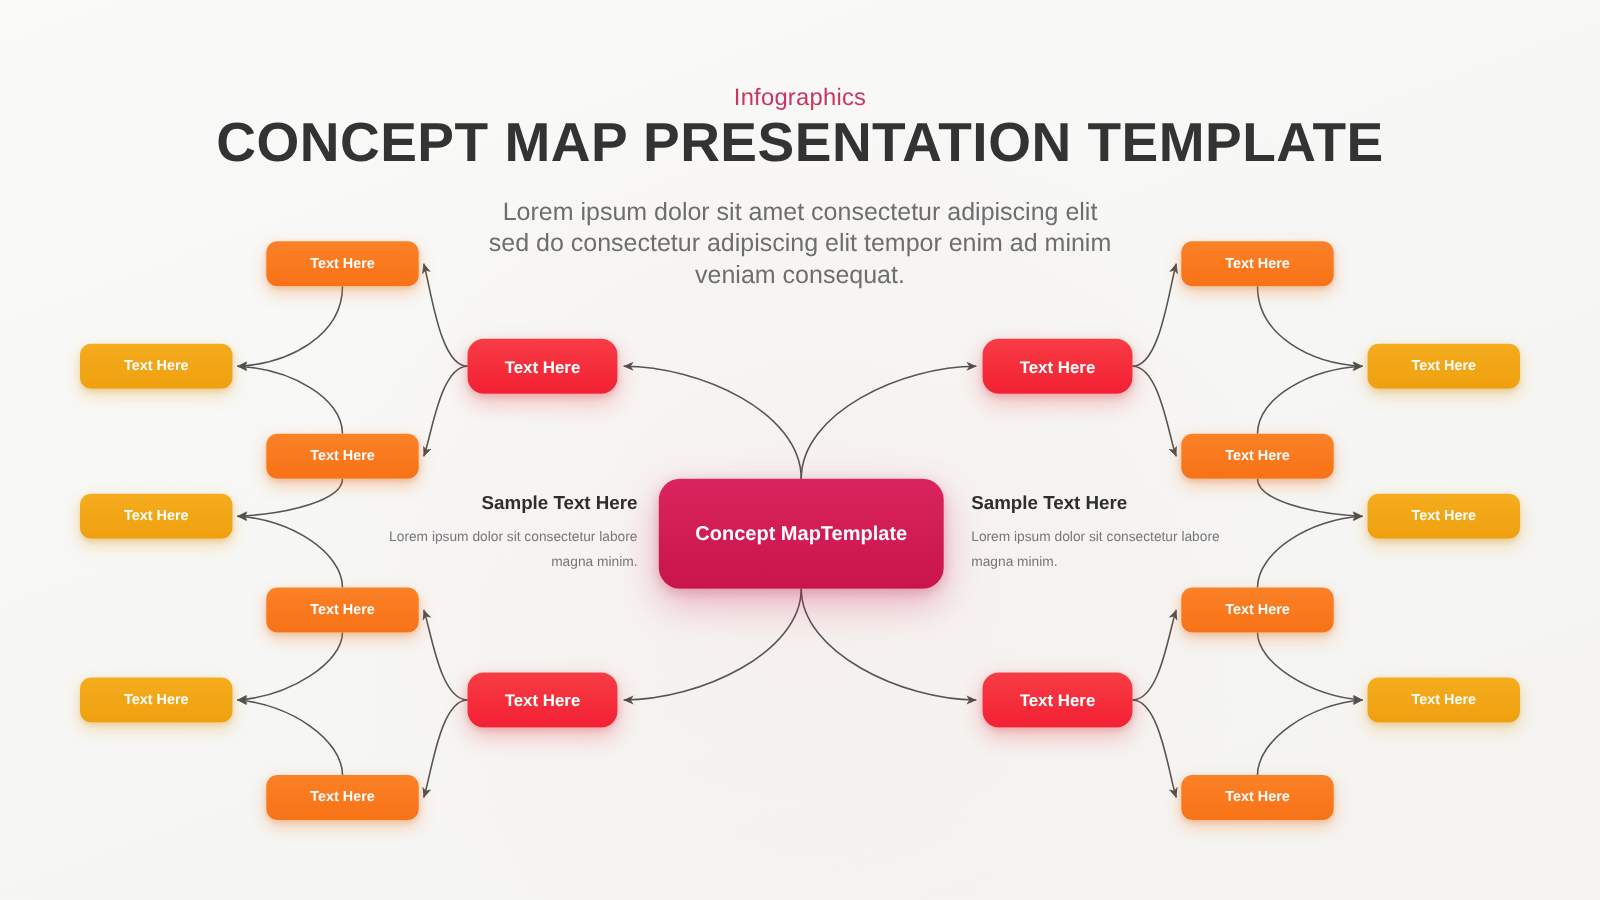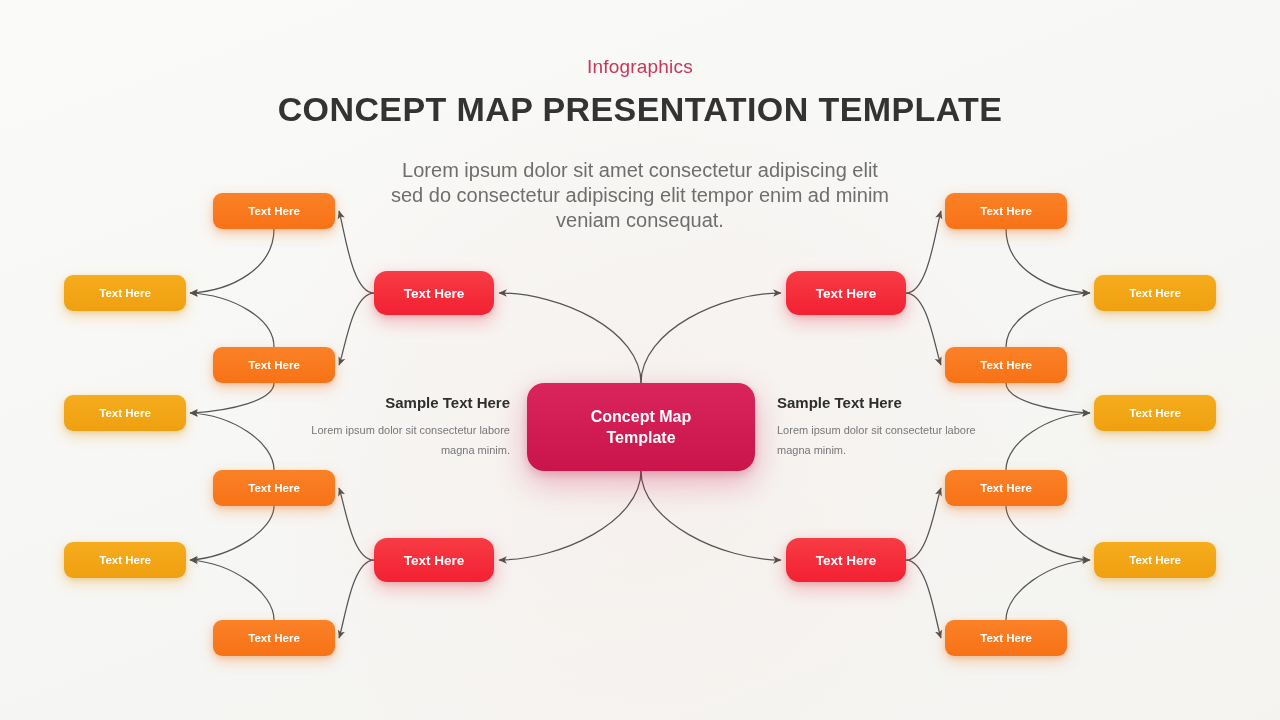--- a/index.html
+++ b/index.html
@@ -13,31 +13,31 @@
   #stage{
     position:absolute;inset:0;
     width:1280px;height:720px;
     background:
       radial-gradient(circle at 50% 62%, rgba(244,200,190,0.13) 0%, rgba(247,247,245,0) 48%),
       linear-gradient(160deg,#fafaf8 0%,#f6f6f4 55%,#f4f3f0 100%);
   }
 
   
   .kicker{
-    position:absolute;left:0;right:0;top:56px;
+    position:absolute;left:0;right:0;top:68px;
     text-align:center;
     font-size:19px;
     letter-spacing:.2px;
     color:#c9365c;
     font-weight:400;
   }
   .title{
     position:absolute;left:0;right:0;top:90px;
     text-align:center;
-    font-size:34px;
+    font-size:44px;
     font-weight:bold;
     letter-spacing:.4px;
     color:#333333;
   }
   .subtitle{
     position:absolute;left:390px;width:500px;top:158px;
     text-align:center;
     font-size:20px;
     line-height:25px;
     color:#6e6e6e;
@@ -165,21 +165,21 @@
 
   <div class="side" id="side-left">
     <div class="side-title">Sample Text Here</div>
     <div class="side-body">Lorem ipsum dolor sit consectetur labore magna minim.</div>
   </div>
   <div class="side" id="side-right">
     <div class="side-title">Sample Text Here</div>
     <div class="side-body">Lorem ipsum dolor sit consectetur labore magna minim.</div>
   </div>
 
-  <div class="node center" style="left:527px;top:383px;flex-direction:column;">
+  <div class="node center" style="left:527px;top:383px;flex-direction:row;">
     <span class="lbl">Concept Map</span>
     <span class="lbl">Template</span>
   </div>
 
   <div class="node red" style="left:374px;top:271px;">
     <span class="lbl">Text Here</span>
   </div>
   <div class="node red" style="left:786px;top:271px;">
     <span class="lbl">Text Here</span>
   </div>

